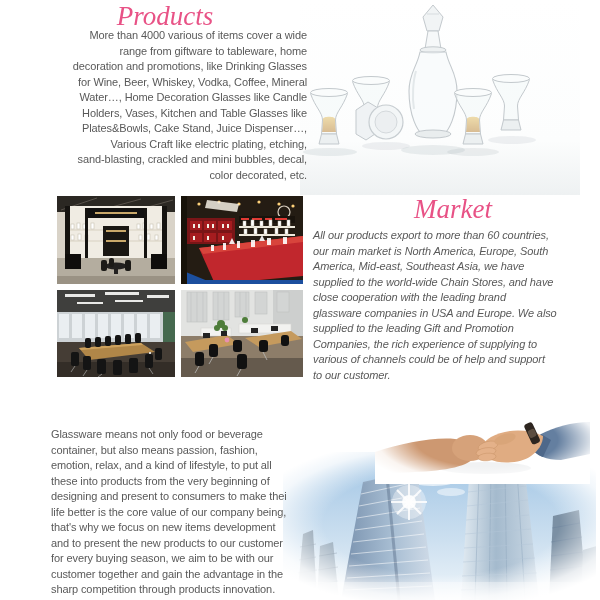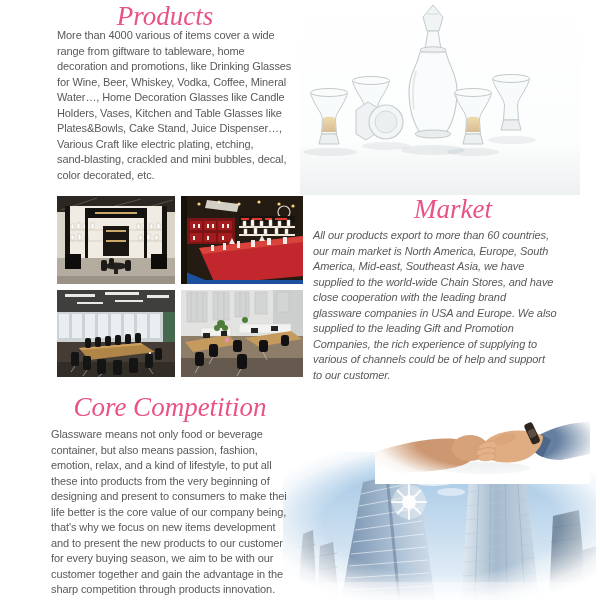--- a/index.html
+++ b/index.html
@@ -16,21 +16,21 @@
   #booth2{left:181px;top:196px;width:122px;height:88px;}
   #meeting{left:57px;top:290px;width:118px;height:87px;}
   #office{left:181px;top:290px;width:122px;height:87px;}
   #handshake{left:375px;top:396px;width:215px;height:88px;z-index:2;}
   #skyline{left:283px;top:452px;width:317px;height:148px;z-index:1;}
   .fade-hs{position:absolute;inset:0;
      background:radial-gradient(ellipse 60% 55% at 52% 50%, rgba(255,255,255,0) 55%, rgba(255,255,255,.9) 85%, #fff 100%);}
   .fade-sky{position:absolute;inset:0;
      background:radial-gradient(ellipse 62% 58% at 50% 48%, rgba(255,255,255,0) 60%, rgba(255,255,255,.85) 88%, #fff 100%);}
   #products-title{left:50px;top:1px;width:230px;}
-  #products-text{left:57px;top:28px;width:250px;}
+  #products-text{left:57px;top:28px;width:250px;text-align:right;}
   #market-title{left:318px;top:194px;width:270px;}
   #market-text{left:313px;top:228px;width:284px;font-style:italic;}
   #core-title{left:50px;top:392px;width:240px;}
   #core-text{left:51px;top:427px;width:248px;}
 </style>
 </head>
 <body>
 
 <div id="page">
 
@@ -349,21 +349,20 @@
       <g fill="#4e7d3a">
         <circle cx="40" cy="34" r="4"></circle>
           <circle cx="36" cy="38" r="3"></circle>
           <circle cx="44" cy="38" r="3"></circle>
         <circle cx="64" cy="30" r="3"></circle>
       </g>
       <circle cx="46" cy="50" r="2.4" fill="#e98fb1"></circle>
     </svg>
   </div>
 
-  <div class="heading" id="core-title">Core Competition</div>
   <div class="body-text" id="core-text">Glassware means not only food or beverage
 container, but also means passion, fashion,
 emotion, relax, and a kind of lifestyle, to put all
 these into products from the very beginning of
 designing and present to consumers to make thei
 life better is the core value of our company being,
 that's why we focus on new items development
 and to present the new products to our customer
 for every buying season, we aim to be with our
 customer together and gain the advantage in the

